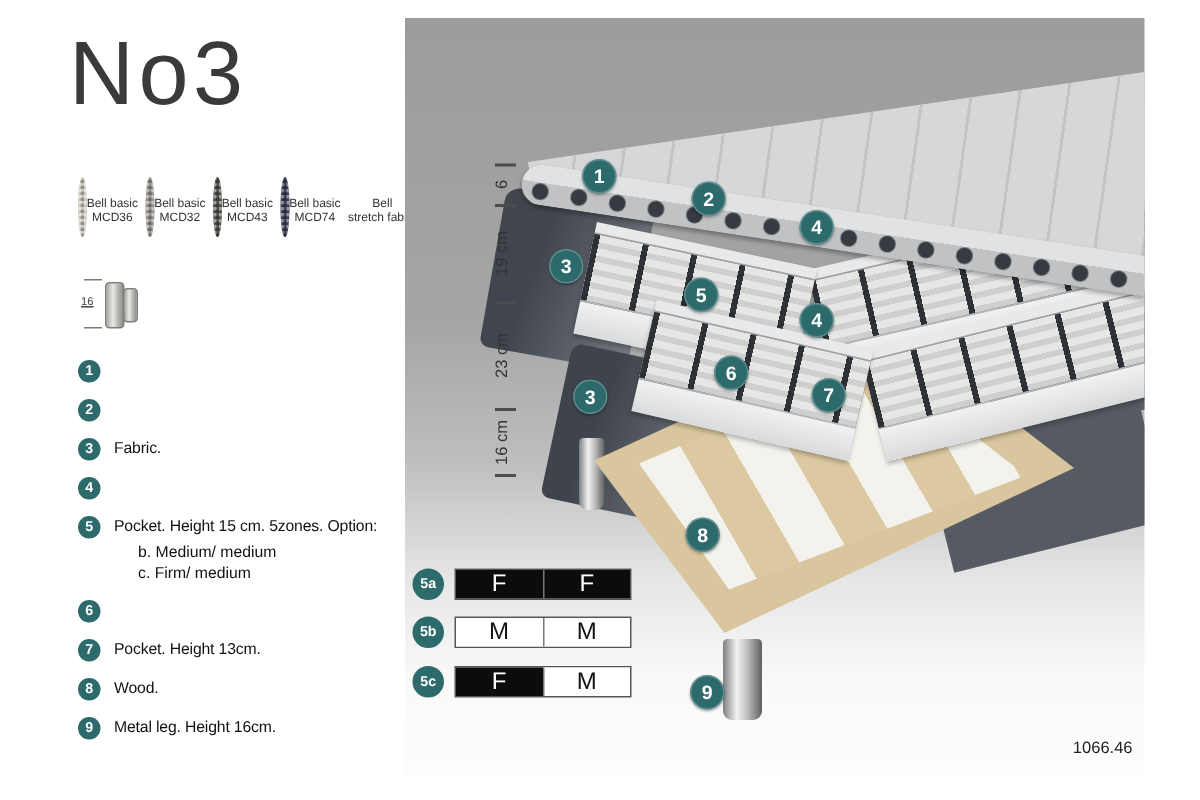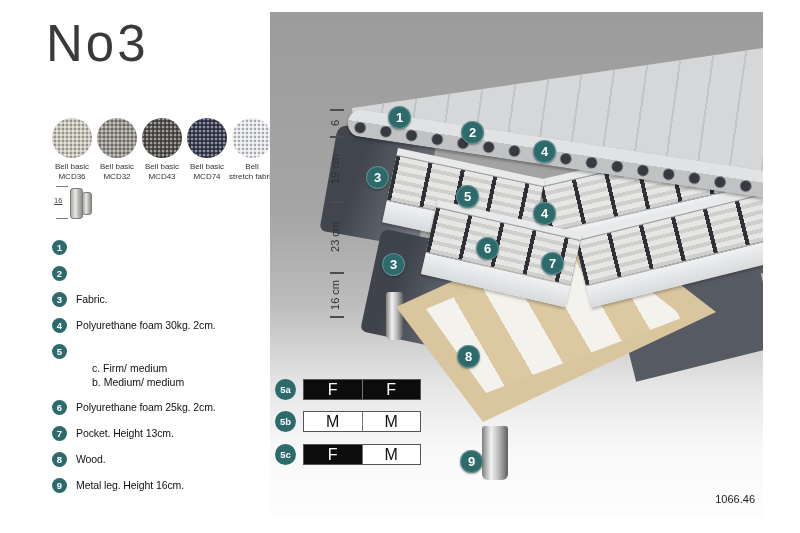--- a/index.html
+++ b/index.html
@@ -2,25 +2,25 @@
 <html><head>
 <meta charset="utf-8">
 <style>
   * { margin:0; padding:0; box-sizing:border-box; }
   html,body { background:#ffffff; }
   body { font-family:"Liberation Sans","DejaVu Sans",sans-serif; color:#1a1a1a; }
   .page { position:relative; width:800px; height:533px; background:#fff; overflow:hidden; }
 
   
   .left-col { position:absolute; left:0; top:0; width:270px; height:533px; }
-  .title { position:absolute; left:46px; top:14px; font-size:51px; font-weight:300; letter-spacing:3px; color:#3a3a3a; }
+  .title { position:absolute; left:46px; top:14px; font-size:60px; font-weight:300; letter-spacing:3px; color:#3a3a3a; }
   .subtitle { position:absolute; left:49px; top:72px; font-size:19px; font-weight:300; letter-spacing:.6px; color:#4a4a4a; }
 
   .swatches { position:absolute; left:52px; top:118px; display:flex; gap:5px; }
-  .swatch { width:40px; display:flex; flex-direction:column; align-items:center; }
+  .swatch { width:40px; display:flex; align-items:center; }
   .swatch .dot { position:relative; width:40px; height:40px; border-radius:50%; overflow:hidden; }
   .swatch .dot::after { content:""; position:absolute; inset:0; border-radius:50%;
      background-image:
        radial-gradient(circle at 1px 1px, rgba(255,255,255,.45) 1px, transparent 1.7px),
        radial-gradient(circle at 3px 3px, rgba(0,0,0,.28) 1px, transparent 1.7px);
      background-size:4px 4px, 4px 4px; }
   .swatch .lbl { margin-top:4px; font-size:8px; line-height:9.5px; text-align:center; color:#333; white-space:nowrap; }
 
   
   .leg-fig { position:absolute; left:54px; top:183px; width:48px; height:42px; }
@@ -176,32 +176,31 @@
       </div>
       <div class="legend-item">
         <span class="lnum">2</span>
       </div>
       <div class="legend-item">
         <span class="lnum">3</span>
         <span class="ltext">Fabric.</span>
       </div>
       <div class="legend-item">
         <span class="lnum">4</span>
-        <span class="ltext">Polyurethane foam 30kg. 2cm.</span>
       </div>
       <div class="legend-item">
         <span class="lnum">5</span>
+        <span class="ltext">Pocket. Height 15 cm. 5zones. Option:</span>
       </div>
       <div class="lopts">
+        <div>b. Medium/ medium</div>
         <div>c. Firm/ medium</div>
-        <div>b. Medium/ medium</div>
       </div>
       <div class="legend-item">
         <span class="lnum">6</span>
-        <span class="ltext">Polyurethane foam 25kg. 2cm.</span>
       </div>
       <div class="legend-item">
         <span class="lnum">7</span>
         <span class="ltext">Pocket. Height 13cm.</span>
       </div>
       <div class="legend-item">
         <span class="lnum">8</span>
         <span class="ltext">Wood.</span>
       </div>
       <div class="legend-item">

